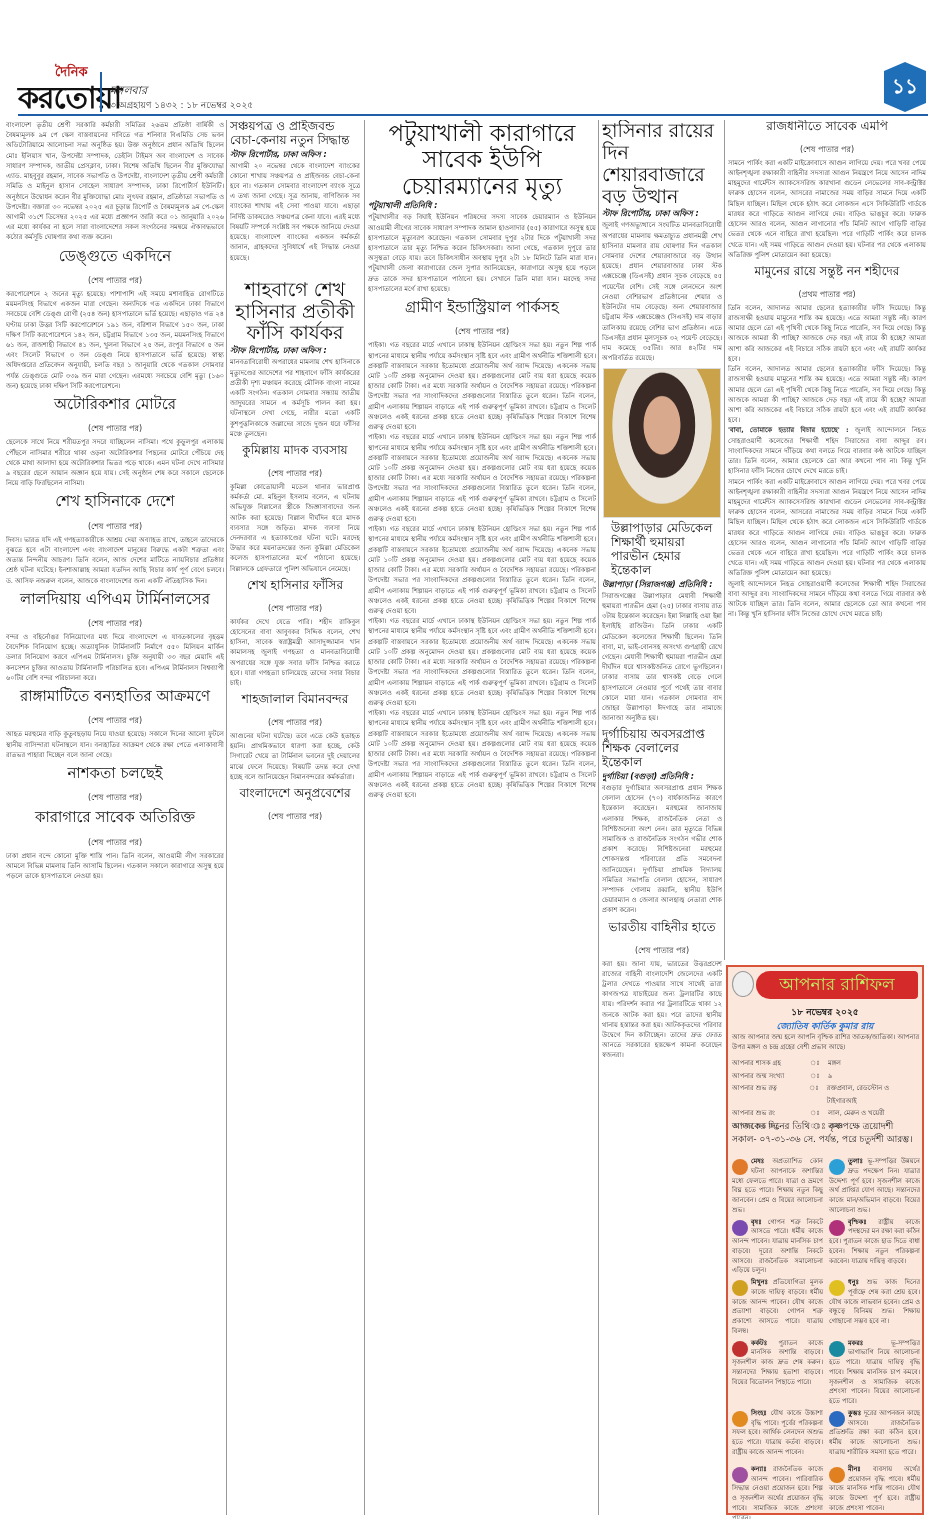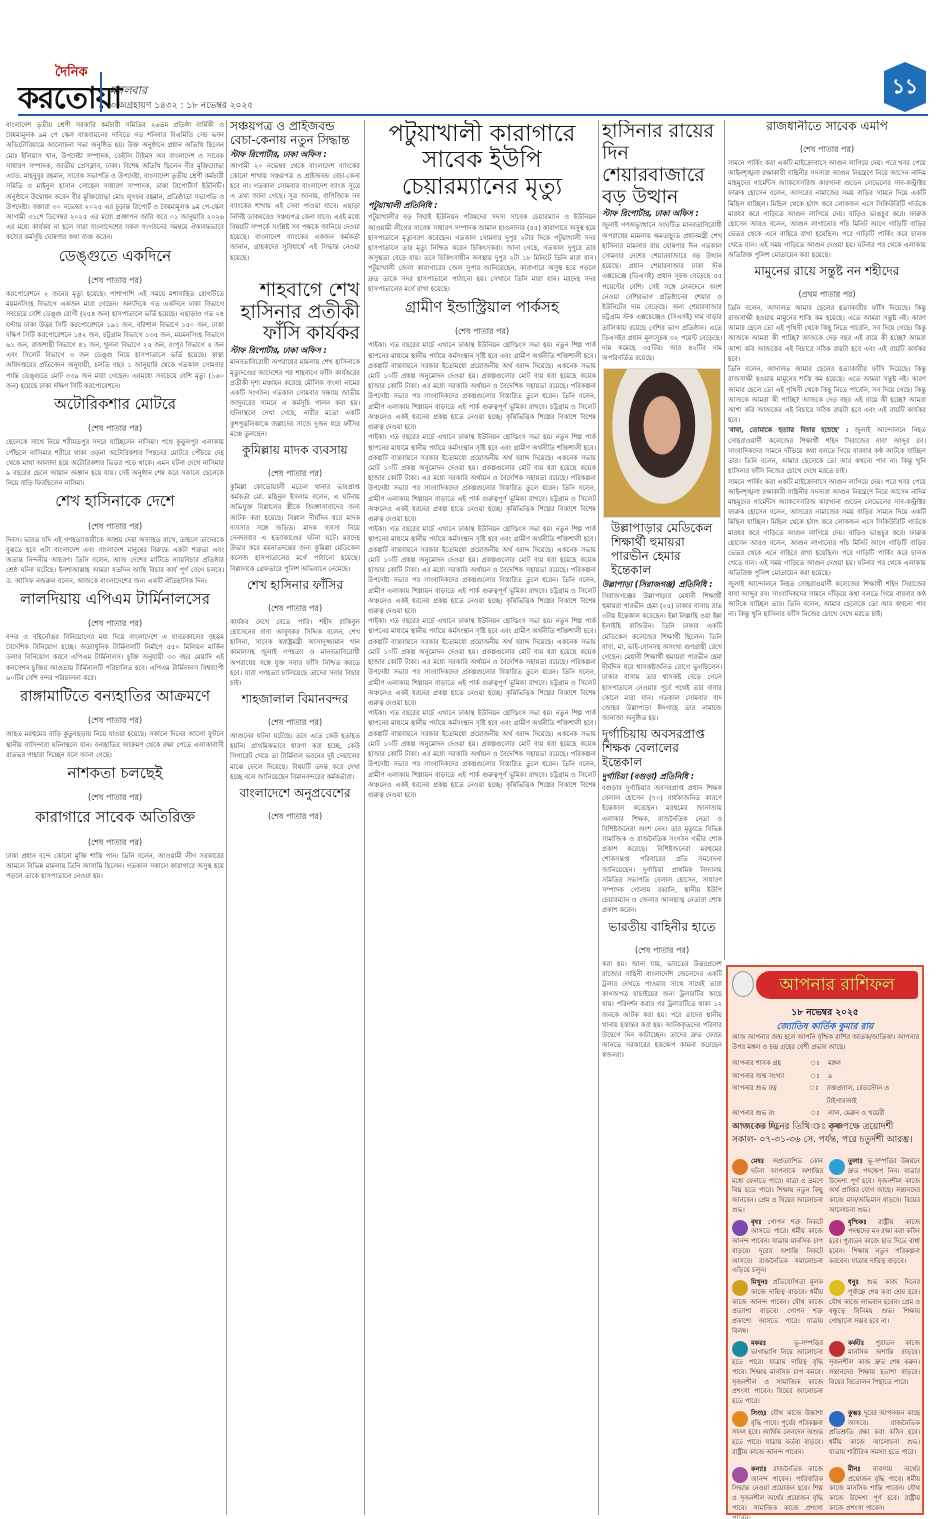--- a/index.html
+++ b/index.html
@@ -100,21 +100,21 @@
   <div class="vrule" style="left:226px; top:120px; height:1395px;"></div>
 
   <div class="col" style="left:230px; top:120px; width:130px; height:1395px;">
     <div class="section">
       <div class="hl hl-s" style="text-align:left;">সঞ্চয়পত্র ও প্রাইজবন্ড</div>
       <div class="hl hl-s" style="text-align:left;">বেচা-কেনায় নতুন সিদ্ধান্ত</div>
       <div class="byline">স্টাফ রিপোর্টার, ঢাকা অফিস :</div>
       <div class="body">আগামী ২০ নভেম্বর থেকে বাংলাদেশ ব্যাংকের কোনো শাখায় সঞ্চয়পত্র ও প্রাইজবন্ড বেচা-কেনা হবে না। গতকাল সোমবার বাংলাদেশ ব্যাংক সূত্রে এ তথ্য জানা গেছে। সূত্র জানায়, বাণিজ্যিক সব ব্যাংকের শাখায় এই সেবা পাওয়া যাবে। এছাড়া নির্দিষ্ট ডাকঘরেও সঞ্চয়পত্র কেনা যাবে। এরই মধ্যে বিষয়টি সম্পর্কে সংশ্লিষ্ট সব পক্ষকে জানিয়ে দেওয়া হয়েছে। বাংলাদেশ ব্যাংকের একজন কর্মকর্তা জানান, গ্রাহকদের সুবিধার্থে এই সিদ্ধান্ত নেওয়া হয়েছে।</div>
     </div>
     <div class="section">
-      <div class="hl hl-l" style="text-align:right;margin-top:16px;">শাহবাগে শেখ হাসিনার প্রতীকী ফাঁসি কার্যকর</div>
+      <div class="hl hl-l" style="text-align:center;margin-top:16px;">শাহবাগে শেখ হাসিনার প্রতীকী ফাঁসি কার্যকর</div>
       <div class="byline">স্টাফ রিপোর্টার, ঢাকা অফিস :</div>
       <div class="body">মানবতাবিরোধী অপরাধের মামলায় শেখ হাসিনাকে মৃত্যুদণ্ডের আদেশের পর শাহবাগে ফাঁসি কার্যকরের প্রতীকী দৃশ্য মঞ্চায়ন করেছে মৌলিক বাংলা নামের একটি সংগঠন। গতকাল সোমবার সন্ধ্যায় জাতীয় জাদুঘরের সামনে এ কর্মসূচি পালন করা হয়। ঘটনাস্থলে দেখা গেছে, নারীর মতো একটি কুশপুত্তলিকাকে জল্লাদের সাজে দুজন ধরে ফাঁসির মঞ্চে তুলছেন।</div>
     </div>
     <div class="section">
       <div class="hl hl-s">কুমিল্লায় মাদক ব্যবসায়</div>
       <div class="sub">(শেষ পাতার পর)</div>
       <div class="body">কুমিল্লা কোতোয়ালী মডেল থানার ভারপ্রাপ্ত কর্মকর্তা মো. মহিনুল ইসলাম বলেন, এ ঘটনায় অভিযুক্ত বিল্লালের স্ত্রীকে জিজ্ঞাসাবাদের জন্য আটক করা হয়েছে। বিল্লাল দীর্ঘদিন ধরে মাদক ব্যবসার সঙ্গে জড়িত। মাদক ব্যবসা নিয়ে দেনদরবার এ হত্যাকাণ্ডের ঘটনা ঘটে। মরদেহ উদ্ধার করে ময়নাতদন্তের জন্য কুমিল্লা মেডিকেল কলেজ হাসপাতালের মর্গে পাঠানো হয়েছে। বিল্লালকে গ্রেফতারে পুলিশ অভিযানে নেমেছে।</div>
     </div>
     <div class="section">
       <div class="hl hl-s">শেখ হাসিনার ফাঁসির</div>
@@ -227,22 +227,22 @@
         </div>
       </div>
     <div class="rashi-tithi">আজকের দিনের তিথি ঃ কৃষ্ণপক্ষে ত্রয়োদশী সকাল- ০৭-৩১-৩৬ সে. পর্যন্ত, পরে চতুর্দশী আরম্ভ।</div>
     <div class="signs" id="signs">
         <div class="sign"><span class="sign-icon" style="background: rgb(224, 122, 42);"></span><span class="sign-name">মেষঃ </span><span>অপ্রত্যাশিত কোন ঘটনা আপনাকে অশান্তির মধ্যে ফেলতে পারে। যাত্রা ও ভ্রমণে বিঘ্ন হতে পারে। শিক্ষায় নতুন কিছু জানবেন। প্রেম ও বিয়ের আলোচনা শুভ।</span></div>
         <div class="sign"><span class="sign-icon" style="background: rgb(42, 160, 214);"></span><span class="sign-name">তুলাঃ </span><span>ভূ-সম্পত্তির উন্নয়নে দ্রুত পদক্ষেপ নিন। যাত্রার উদ্দেশ্য পূর্ণ হবে। সৃজনশীল কাজে অর্থ প্রাপ্তির যোগ আছে। সন্তানদের কাজে মান/অভিমান বাড়বে। বিয়ের আলোচনা শুভ।</span></div>
         <div class="sign"><span class="sign-icon" style="background: rgb(122, 74, 176);"></span><span class="sign-name">বৃষঃ </span><span>গোপন শত্রু নিকটে আসতে পারে। ধর্মীয় কাজে আনন্দ পাবেন। যাত্রায় মানসিক চাপ বাড়বে। দূরের অশান্তি নিকটে আসবে। রাজনৈতিক সমালোচনা এড়িয়ে চলুন।</span></div>
         <div class="sign"><span class="sign-icon" style="background: rgb(176, 48, 122);"></span><span class="sign-name">বৃশ্চিকঃ </span><span>রাষ্ট্রীয় কাজে পদস্থদের মন রক্ষা করা কঠিন হবে। পুরাতন কাজে হাত দিতে বাধা হবেন। শিক্ষায় নতুন পরিকল্পনা করবেন। যাত্রায় দায়িত্ব বাড়বে।</span></div>
         <div class="sign"><span class="sign-icon" style="background: rgb(208, 160, 32);"></span><span class="sign-name">মিথুনঃ </span><span>প্রতিযোগিতা মূলক কাজে দায়িত্ব বাড়বে। ধর্মীয় কাজে আনন্দ পাবেন। যৌথ কাজে প্রত্যাশা বাড়বে। গোপন শত্রু প্রকাশ্যে আসতে পারে। যাত্রায় বিলম্ব।</span></div>
         <div class="sign"><span class="sign-icon" style="background: rgb(224, 192, 32);"></span><span class="sign-name">ধনুঃ </span><span>শুভ কাজ দিনের পূর্বাহ্নে শেষ করা শ্রেয় হবে। যৌথ কাজে লাভবান হবেন। প্রেম ও বন্ধুত্বে বিনিময় শুভ। শিক্ষায় গোছানো সম্ভব হবে না।</span></div>
+        <div class="sign"><span class="sign-icon" style="background: rgb(192, 48, 48);"></span><span class="sign-name">কর্কটঃ </span><span>পুরাতন কাজে মানসিক অশান্তি বাড়বে। সৃজনশীল কাজ দ্রুত শেষ করুন। সন্তানদের শিক্ষায় হতাশা বাড়বে। বিয়ের বিতোলন পিছাতে পারে।</span></div>
         <div class="sign"><span class="sign-icon" style="background: rgb(26, 138, 160);"></span><span class="sign-name">মকরঃ </span><span>ভূ-সম্পত্তির ভাগাভাগি নিয়ে আলোচনা হতে পারে। যাত্রায় দায়িত্ব বৃদ্ধি পাবে। শিক্ষায় মানসিক চাপ কমবে। সৃজনশীল ও সামাজিক কাজে প্রশংসা পাবেন। বিয়ের আলোচনা হতে পারে।</span></div>
-        <div class="sign"><span class="sign-icon" style="background: rgb(192, 48, 48);"></span><span class="sign-name">কর্কটঃ </span><span>পুরাতন কাজে মানসিক অশান্তি বাড়বে। সৃজনশীল কাজ দ্রুত শেষ করুন। সন্তানদের শিক্ষায় হতাশা বাড়বে। বিয়ের বিতোলন পিছাতে পারে।</span></div>
         <div class="sign"><span class="sign-icon" style="background: rgb(224, 138, 32);"></span><span class="sign-name">সিংহঃ </span><span>যৌথ কাজে উচ্চাশা বৃদ্ধি পাবে। পূর্বের পরিকল্পনা সফল হবে। আর্থিক লেনদেন অশুভ হতে পারে। যাত্রায় কর্তব্য বাড়বে। রাষ্ট্রীয় কাজে আনন্দ পাবেন।</span></div>
         <div class="sign"><span class="sign-icon" style="background: rgb(42, 106, 192);"></span><span class="sign-name">কুম্ভঃ </span><span>দূরের আপনজন কাছে আসবে। রাজনৈতিক প্রতিশ্রুতি রক্ষা করা কঠিন হবে। ধর্মীয় কাজে আলোচনা শুভ। যাত্রায় শারীরিক সমস্যা হতে পারে।</span></div>
         <div class="sign"><span class="sign-icon" style="background: rgb(160, 80, 160);"></span><span class="sign-name">কন্যাঃ </span><span>রাজনৈতিক কাজে আনন্দ পাবেন। পারিবারিক সিদ্ধান্ত নেওয়া প্রয়োজন হবে। শিল্প ও সৃজনশীল অর্থের প্রয়োজন বৃদ্ধি পাবে। সামাজিক কাজে প্রশংসা পাবেন।</span></div>
         <div class="sign"><span class="sign-icon" style="background: rgb(224, 128, 32);"></span><span class="sign-name">মীনঃ </span><span>ব্যবসায় অর্থের প্রয়োজন বৃদ্ধি পাবে। ধর্মীয় কাজে মানসিক শান্তি পাবেন। যৌথ কাজে উদ্দেশ্য পূর্ণ হবে। রাষ্ট্রীয় কাজে প্রশংসা পাবেন।</span></div>
       </div>
   </div>
 
 </div>
 
 </body></html>

